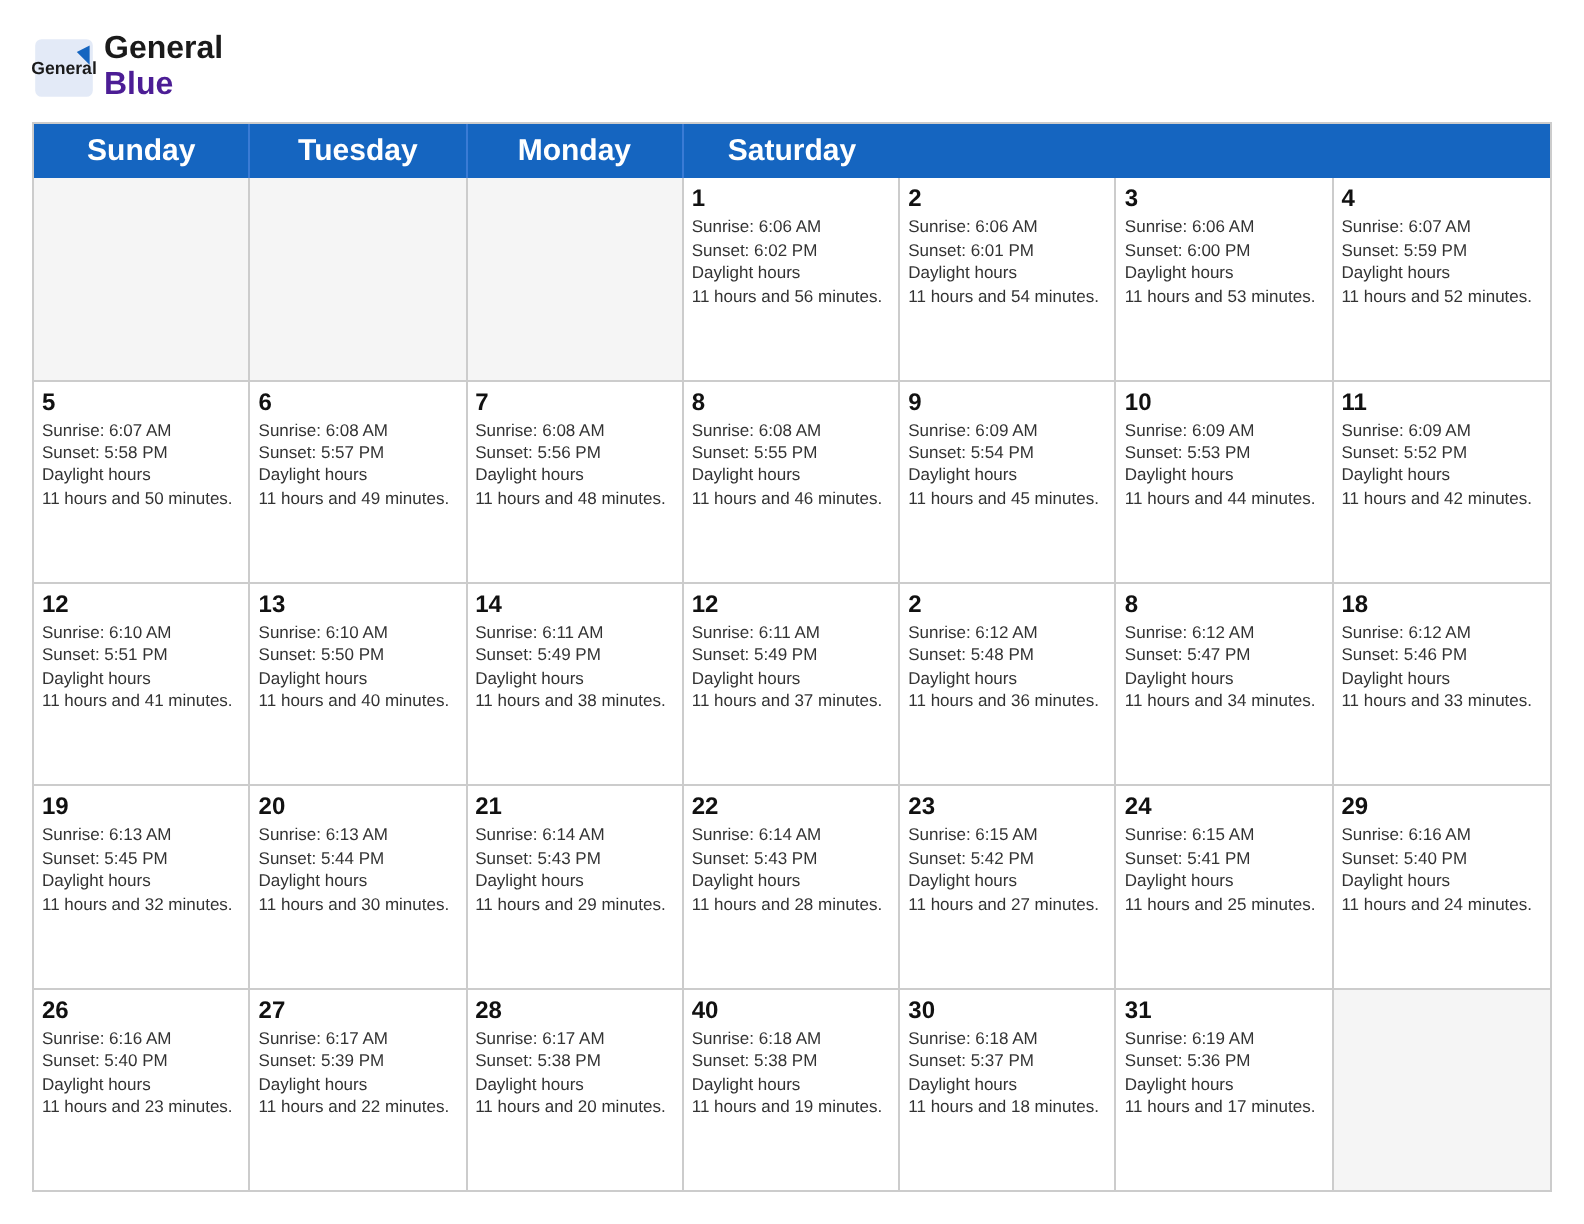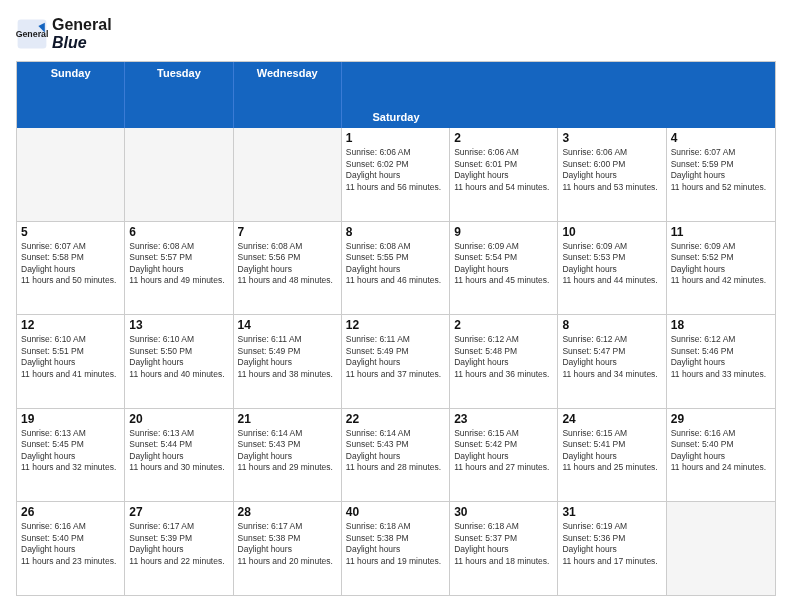--- a/index.html
+++ b/index.html
@@ -27,21 +27,21 @@
       display: flex;
       align-items: center;
       gap: 4px;
     }
     .logo-text {
       font-size: 16px;
       font-weight: bold;
       color: #1a1a1a;
       line-height: 1.1;
     }
-    .logo-text .blue { color: #0f172a; font-style: italic; }
+    .logo-text .blue { color: #4c1d95; }
     .logo-icon {
       width: 32px;
       height: 32px;
     }
     .title-block {
       text-align: right;
     }
     .month-title {
       font-size: 32px;
       font-weight: bold;
@@ -57,27 +57,27 @@
       flex-direction: column;
       border: 1px solid #ccc;
     }
     .cal-header {
       display: grid;
       grid-template-columns: repeat(7, 1fr);
       background: #1565c0;
     }
     .cal-header-cell {
       color: #fff;
-      font-size: 11px;
+      font-size: 15px;
       font-weight: bold;
       text-align: center;
       padding: 5px 18px;
       border-right: 1px solid #3a7bd5;
     }
-    .cal-header-cell:last-child { border-right: none; margin-top: 44px; }
+    .cal-header-cell:last-child { border-right: none; }
     .cal-body {
       flex: 1;
       display: flex;
       flex-direction: column;
     }
     .cal-row {
       display: grid;
       grid-template-columns: repeat(7, 1fr);
       flex: 1;
       border-bottom: 1px solid #ccc;
@@ -126,21 +126,21 @@
     <div class="title-block">
       <div class="month-title"></div>
       <div class="subtitle"></div>
     </div>
   </div>
 
   <div class="calendar">
     <div class="cal-header" id="cal-header">
         <div class="cal-header-cell">Sunday</div>
         <div class="cal-header-cell">Tuesday</div>
-        <div class="cal-header-cell">Wednesday</div>
+        <div class="cal-header-cell">Monday</div>
         <div class="cal-header-cell">Saturday</div>
       </div>
     <div class="cal-body" id="cal-body">
         <div class="cal-row">
           <div class="cal-cell empty"></div>
           <div class="cal-cell empty"></div>
           <div class="cal-cell empty"></div>
           <div class="cal-cell">
             <span class="day-num">1</span>
             <div class="cell-info">Sunrise: 6:06 AM<br>Sunset: 6:02 PM<br>Daylight hours<br>11 hours and 56 minutes.</div>

